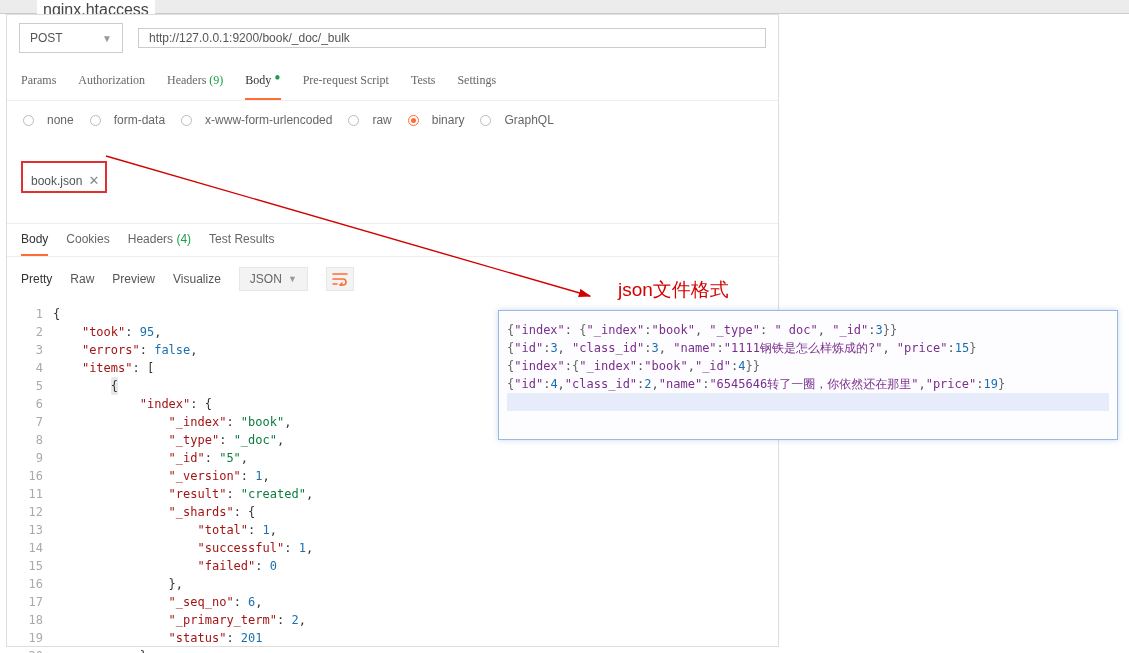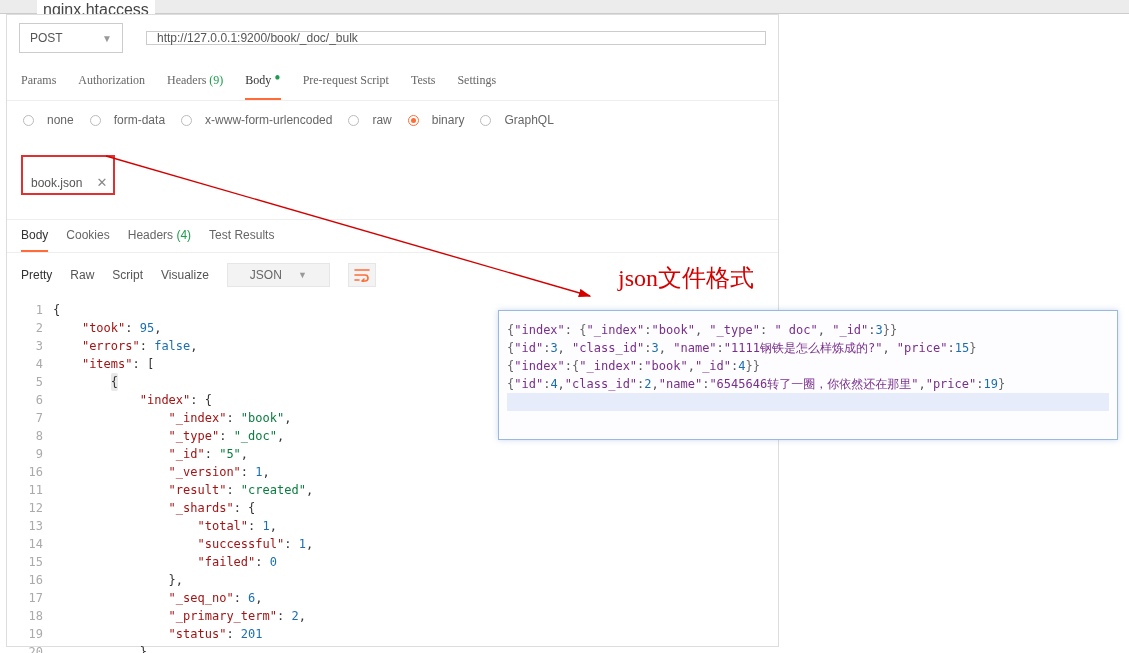--- a/index.html
+++ b/index.html
@@ -1,57 +1,57 @@
 <!DOCTYPE html>
 <html><head>
 <meta charset="utf-8">
 <style>
   * { box-sizing: border-box; margin: 0; padding: 0; }
   body { font-family: -apple-system, "Segoe UI", Arial, sans-serif; font-size: 12px; background: #fff; color: #555; width: 1129px; height: 653px; position: relative; overflow: hidden; }
   .tab-strip { background: #ececec; height: 14px; border-bottom: 1px solid #ccc; }
   .file-tab { position: absolute; top: 0; left: 37px; font-size: 16px; background: #fff; padding: 1px 6px; color: #444; }
   .panel { position: absolute; top: 14px; left: 6px; width: 773px; height: 633px; border: 1px solid #ddd; background: #fff; }
   .dim-col { position:absolute; top:14px; left:142px; width:12px; height:633px; background:#efefef;}
-  .req-row { display: flex; align-items: center; padding: 8px 12px; gap: 23px; justify-content: flex-end; }
+  .req-row { display: flex; align-items: center; padding: 8px 12px; gap: 15px; justify-content: flex-end; }
   .method { width: 104px; height: 30px; border: 1px solid #ccc; display: flex; align-items: center; padding: 0 10px; justify-content: space-between; color: #555; background: #fff; cursor: pointer; }
   .method .caret { font-size: 10px; color: #999; }
-  .url { flex: 1; height: 14px; border: 1px solid #ccc; padding: 4px 10px; display: flex; align-items: center; color: #555; }
+  .url { flex: 1; height: 20px; border: 1px solid #ccc; padding: 4px 10px; display: flex; align-items: center; color: #555; }
   .tabs { display: flex; gap: 22px; padding: 12px 14px 0 14px; border-bottom: 1px solid #eee; font-size: 12px; }
   .tab { padding-bottom: 10px; color: #666; cursor: pointer; font-family: Liberation Serif, serif; }
   .tab .count { color: #1b9e4b; }
   .tab.active { border-bottom: 2px solid #ff6c37; color: #333; }
   .tab .dot { color: #1b9e4b; font-size: 18px; line-height: 0; }
   .radios { display: flex; gap: 16px; padding: 12px 16px; align-items: center; color: #666; }
   .radio { display: flex; align-items: center; gap: 13px; cursor: pointer; }
   .rc { width: 11px; height: 11px; border: 1.5px solid #bbb; border-radius: 50%; display: inline-flex; align-items:center; justify-content:center; }
   .rc.sel { border-color: #ff6c37; }
   .rc.sel::after { content:""; width:5px; height:5px; background:#ff6c37; border-radius:50%; }
-  .file-chip { margin: 16px 14px; border: 2px solid #e03030; padding: 18px 6px 3px 8px; display: inline-flex; align-items: center; gap: 14px; color: #555; background: #fff; }
+  .file-chip { margin: 22px 14px; border: 2px solid #e03030; padding: 10px 6px 3px 8px; display: inline-flex; align-items: center; gap: 6px; color: #555; background: #fff; }
   .file-chip .x { color: #888; cursor: pointer; font-size: 13px; }
   .divider { height: 1px; background: #eee; margin: 8px 0 0 0; }
   .resp-tabs { display: flex; gap: 18px; padding: 8px 14px 0 14px; border-bottom: 1px solid #eee; }
   .rtab { padding-bottom: 8px; color: #666; cursor:pointer; }
   .rtab.active { border-bottom: 2px solid #ff6c37; color: #333; }
   .toolbar { display:flex; align-items:center; gap:18px; padding: 10px 14px; }
   .tbtn { color:#555; cursor:pointer; }
   .tbtn.active { color:#333; }
-  .select-json { display:flex; align-items:center; gap:16px; padding:4px 22px; background:#f3f3f3; border:1px solid #e6e6e6; color:#666; cursor:pointer; }
+  .select-json { display:flex; align-items:center; gap:6px; padding:4px 10px; background:#f3f3f3; border:1px solid #e6e6e6; color:#666; cursor:pointer; }
   .wrap-btn { width:28px; height:24px; background:#f3f3f3; border:1px solid #e6e6e6; display:flex; align-items:center; justify-content:center; color:#ff6c37; cursor:pointer; }
   .code { display:flex; font-family: Consolas, Menlo, monospace; font-size: 12px; line-height: 18px; padding: 4px 0; }
   .gutter { width: 46px; text-align: right; color:#aaa; padding-right: 10px; user-select:none; }
   .gutter div { height: 18px; }
   .src { white-space: pre; color: #333; }
   .src .l { height:18px; display:block; }
   .hl { background:#e8e8e8; display:inline-block; padding:0 0; border-radius:2px; }
   .k { color:#a31515; }
   .s { color:#0a7d3e; }
   .n { color:#1a6fb0; }
   .b { color:#1a6fb0; }
   .arrow-svg { position:absolute; top:148px; left:98px; width:520px; height:155px; pointer-events:none; }
-  .json-title { position:absolute; top:262px; left:618px; color:#d40000; font-size:24px; font-family:Liberation Serif, serif; }
+  .json-title { position:absolute; top:277px; left:618px; color:#d40000; font-size:19px; font-family:Liberation Sans, sans-serif; }
   .json-box { position:absolute; top:310px; left:498px; width:620px; height:130px; border:1px solid #9bb8e0; background:#fdfdff; box-shadow: 0 0 6px rgba(110,150,210,0.35); font-family: Consolas, Menlo, monospace; font-size:12px; line-height:18px; padding:10px 8px; }
   .json-box .jl { white-space:nowrap; }
   .hl-line { background:#e6ecf9; display:block; width:100%; height:18px; }
   .jp { color:#7a2e8c; }
   .jn { color:#1a6fb0; }
   .brk { color:#666; }
 </style>
 </head>
 <body>
 
@@ -127,21 +127,21 @@
     <div class="rtab">
       <span>Headers</span>
       <span class="count" style="color:#1b9e4b">(4)</span>
     </div>
     <div class="rtab">Test Results</div>
   </div>
 
   <div class="toolbar">
     <span class="tbtn active">Pretty</span>
     <span class="tbtn">Raw</span>
-    <span class="tbtn">Script</span>
+    <span class="tbtn">Preview</span>
     <span class="tbtn">Visualize</span>
     <div class="select-json">
       <span>JSON</span>
       <span style="font-size:9px;color:#999">▼</span>
     </div>
     <div class="wrap-btn">
       <svg width="16" height="14" viewBox="0 0 16 14">
           <path d="M1 2h14M1 7h10a3 3 0 010 6H8m0 0l2-2m-2 2l2 2M1 12h4" stroke="#ff6c37" stroke-width="1.6" fill="none" stroke-linecap="round"></path>
         </svg>
     </div>

